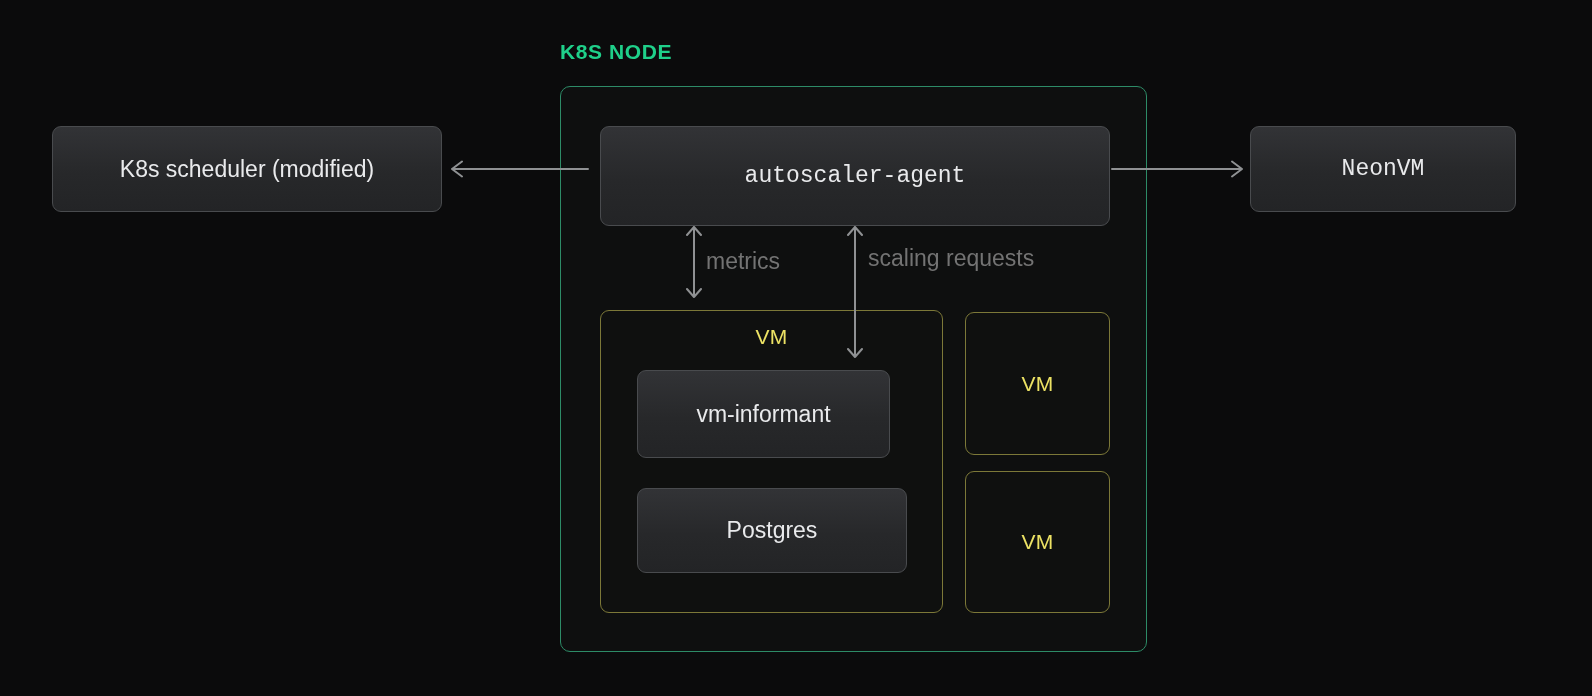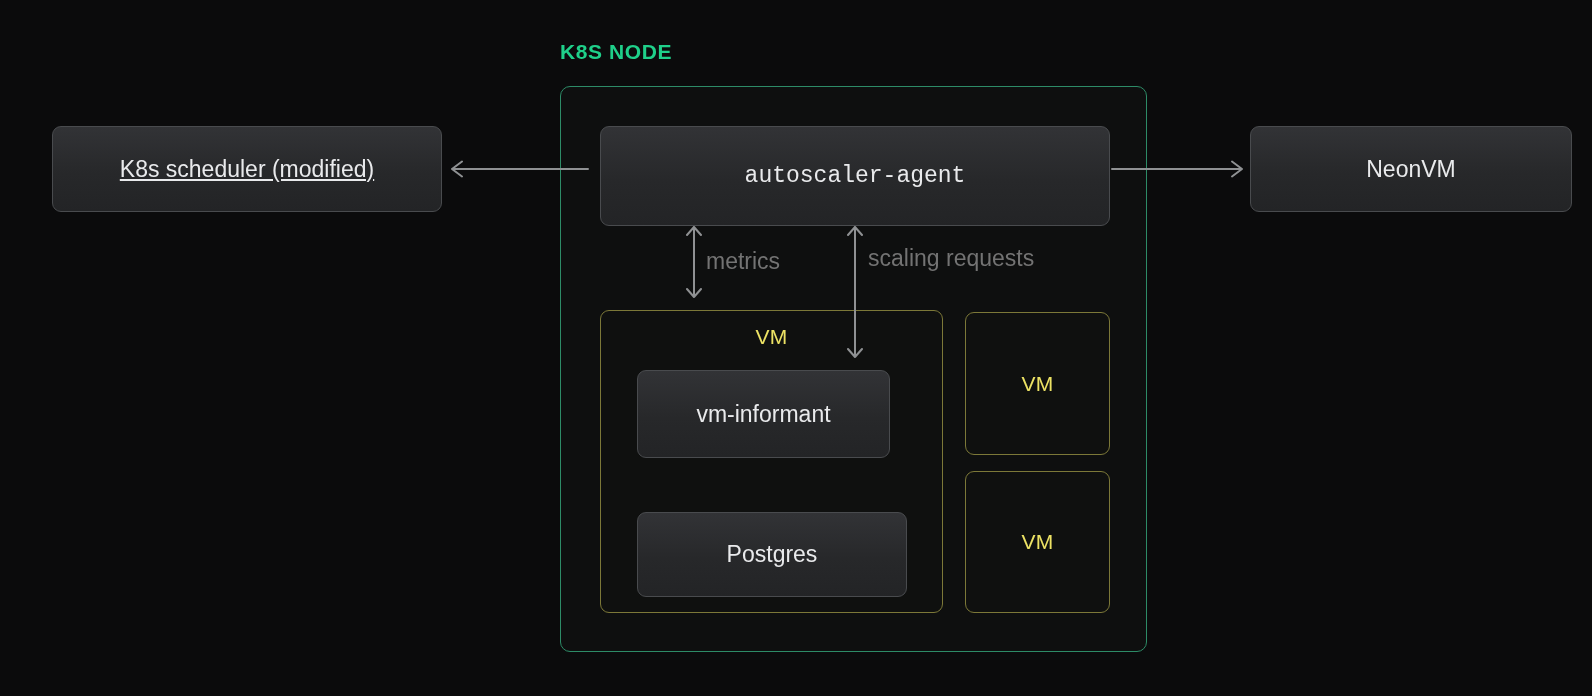--- a/index.html
+++ b/index.html
@@ -39,25 +39,25 @@
     border-radius: 9px;
     box-sizing: border-box;
     display: flex;
     align-items: center;
     justify-content: center;
     color: #e9eaec;
     font-size: 23px;
     z-index: 2;
   }
 
-  .box-scheduler { left: 52px;  top: 126px; width: 390px; height: 86px; text-decoration: underline; }
+  .box-scheduler { left: 52px;  top: 126px; width: 390px; height: 86px; }
   .box-agent     { left: 600px; top: 126px; width: 510px; height: 100px; font-family: Liberation Mono, monospace; }
-  .box-neonvm    { left: 1250px; top: 126px; width: 322px; height: 86px; }
+  .box-neonvm    { left: 1250px; top: 126px; width: 266px; height: 86px; font-family: Liberation Mono, monospace; }
   .box-informant { left: 637px; top: 370px; width: 253px; height: 88px; }
-  .box-postgres  { left: 637px; top: 488px; width: 270px; height: 85px; margin-top: 24px; }
+  .box-postgres  { left: 637px; top: 488px; width: 270px; height: 85px; }
 
   .vm-box {
     border: 1px solid #7c7838;
     border-radius: 9px;
     box-sizing: border-box;
     background: rgba(18, 18, 14, 0.25);
   }
   .vm-main  { left: 600px; top: 310px; width: 343px; height: 303px; }
   .vm-small-1 { left: 965px; top: 312px; width: 145px; height: 143px; display:flex; align-items:center; justify-content:center; }
   .vm-small-2 { left: 965px; top: 471px; width: 145px; height: 142px; display:flex; align-items:center; justify-content:center; }

